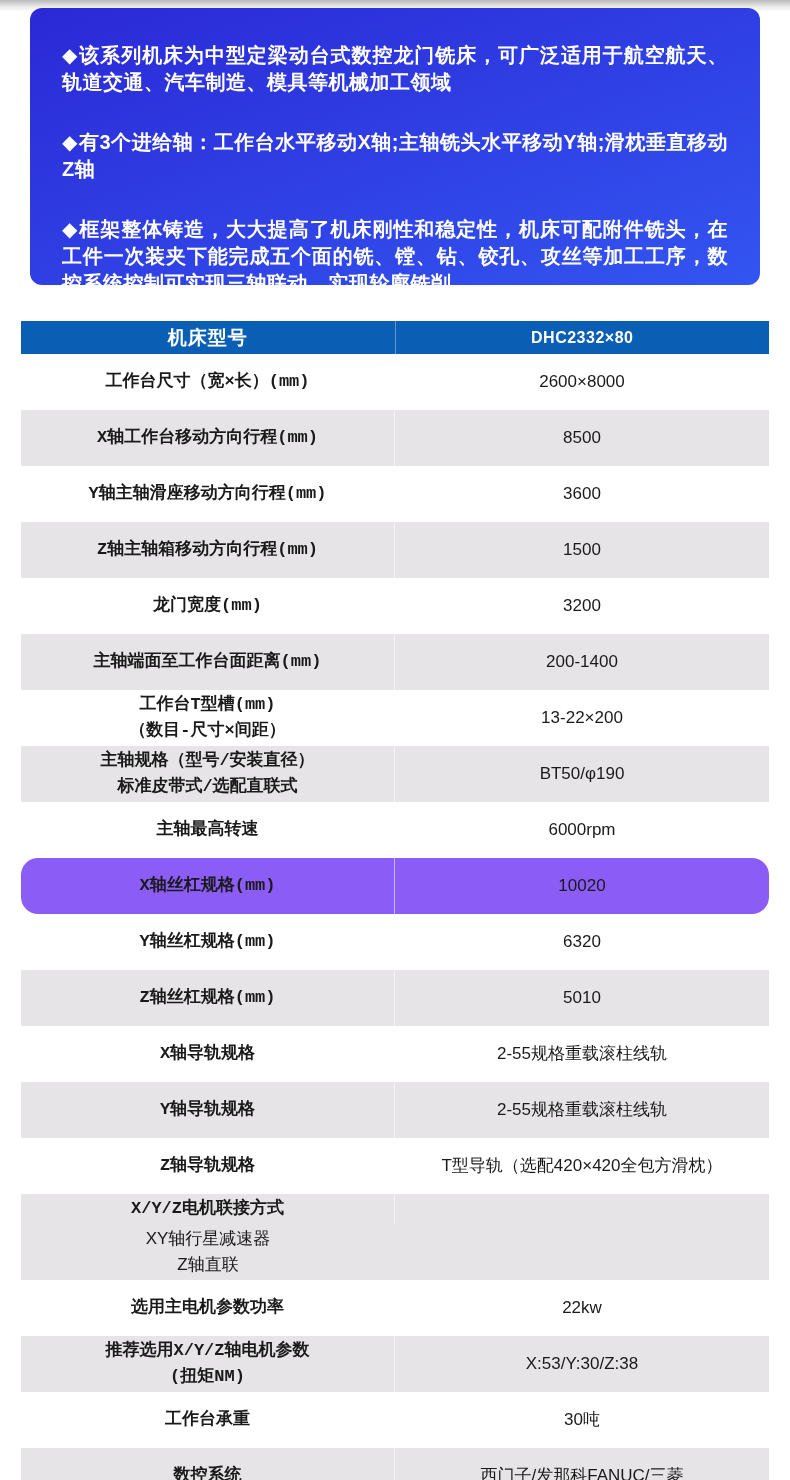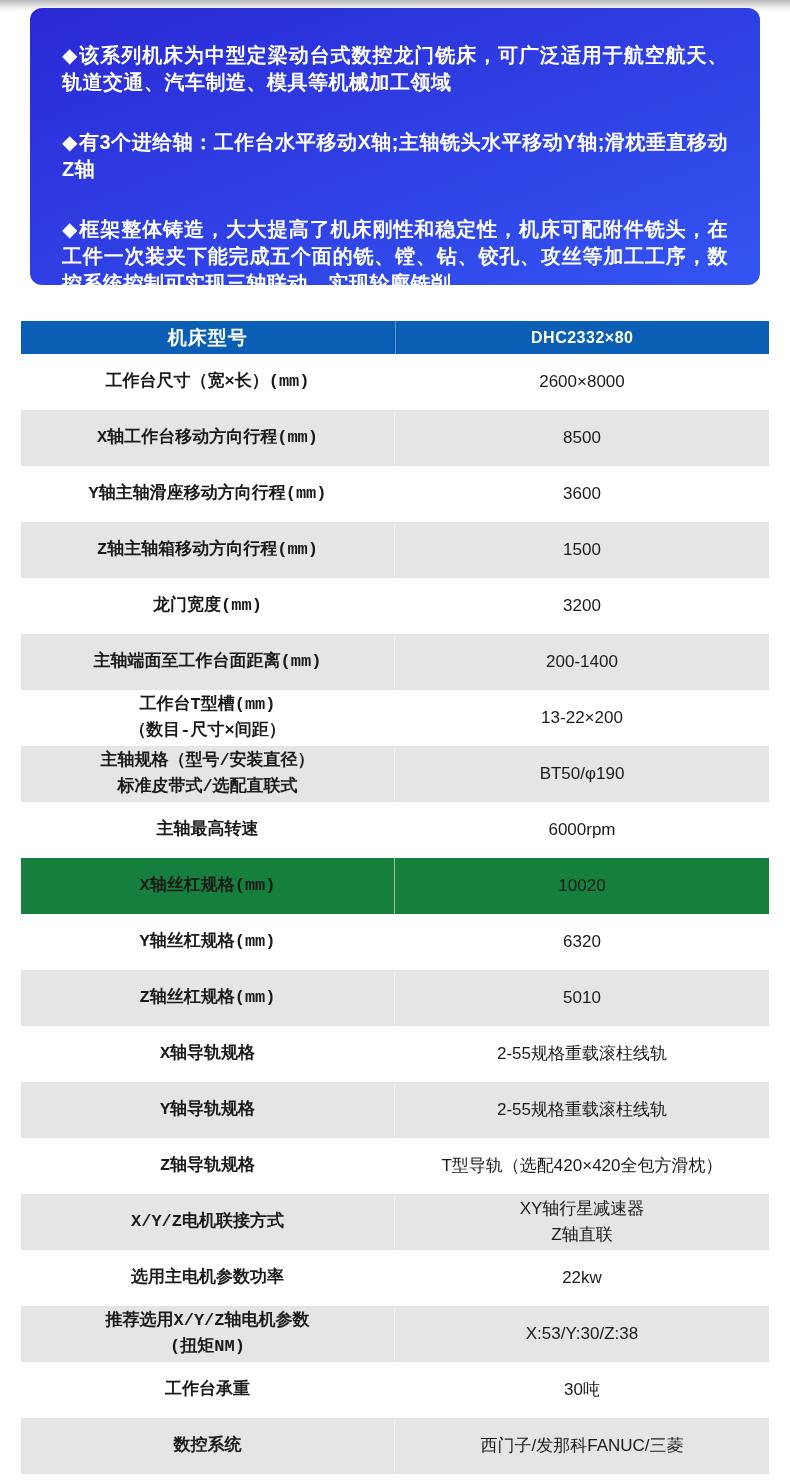--- a/index.html
+++ b/index.html
@@ -133,21 +133,21 @@
       </div>
       <div class="trow" style="background: rgb(230, 228, 230);">
         <div class="cell label">主轴规格（型号/安装直径）
 标准皮带式/选配直联式</div>
         <div class="cell value">BT50/φ190</div>
       </div>
       <div class="trow">
         <div class="cell label">主轴最高转速</div>
         <div class="cell value">6000rpm</div>
       </div>
-      <div class="trow" style="background: #15803d;">
+      <div class="trow" style="background: #8b5cf6; border-radius: 17px;">
         <div class="cell label">X轴丝杠规格(mm)</div>
         <div class="cell value">10020</div>
       </div>
       <div class="trow">
         <div class="cell label">Y轴丝杠规格(mm)</div>
         <div class="cell value">6320</div>
       </div>
       <div class="trow" style="background: rgb(230, 228, 230);">
         <div class="cell label">Z轴丝杠规格(mm)</div>
         <div class="cell value">5010</div>
@@ -157,21 +157,21 @@
         <div class="cell value">2-55规格重载滚柱线轨</div>
       </div>
       <div class="trow" style="background: rgb(230, 228, 230);">
         <div class="cell label">Y轴导轨规格</div>
         <div class="cell value">2-55规格重载滚柱线轨</div>
       </div>
       <div class="trow">
         <div class="cell label">Z轴导轨规格</div>
         <div class="cell value">T型导轨（选配420×420全包方滑枕）</div>
       </div>
-      <div class="trow" style="background: rgb(230, 228, 230);">
+      <div class="trow" style="background: rgb(230, 228, 230); flex-direction: column;">
         <div class="cell label">X/Y/Z电机联接方式</div>
         <div class="cell value">XY轴行星减速器
 Z轴直联</div>
       </div>
       <div class="trow">
         <div class="cell label">选用主电机参数功率</div>
         <div class="cell value">22kw</div>
       </div>
       <div class="trow" style="background: rgb(230, 228, 230);">
         <div class="cell label">推荐选用X/Y/Z轴电机参数

